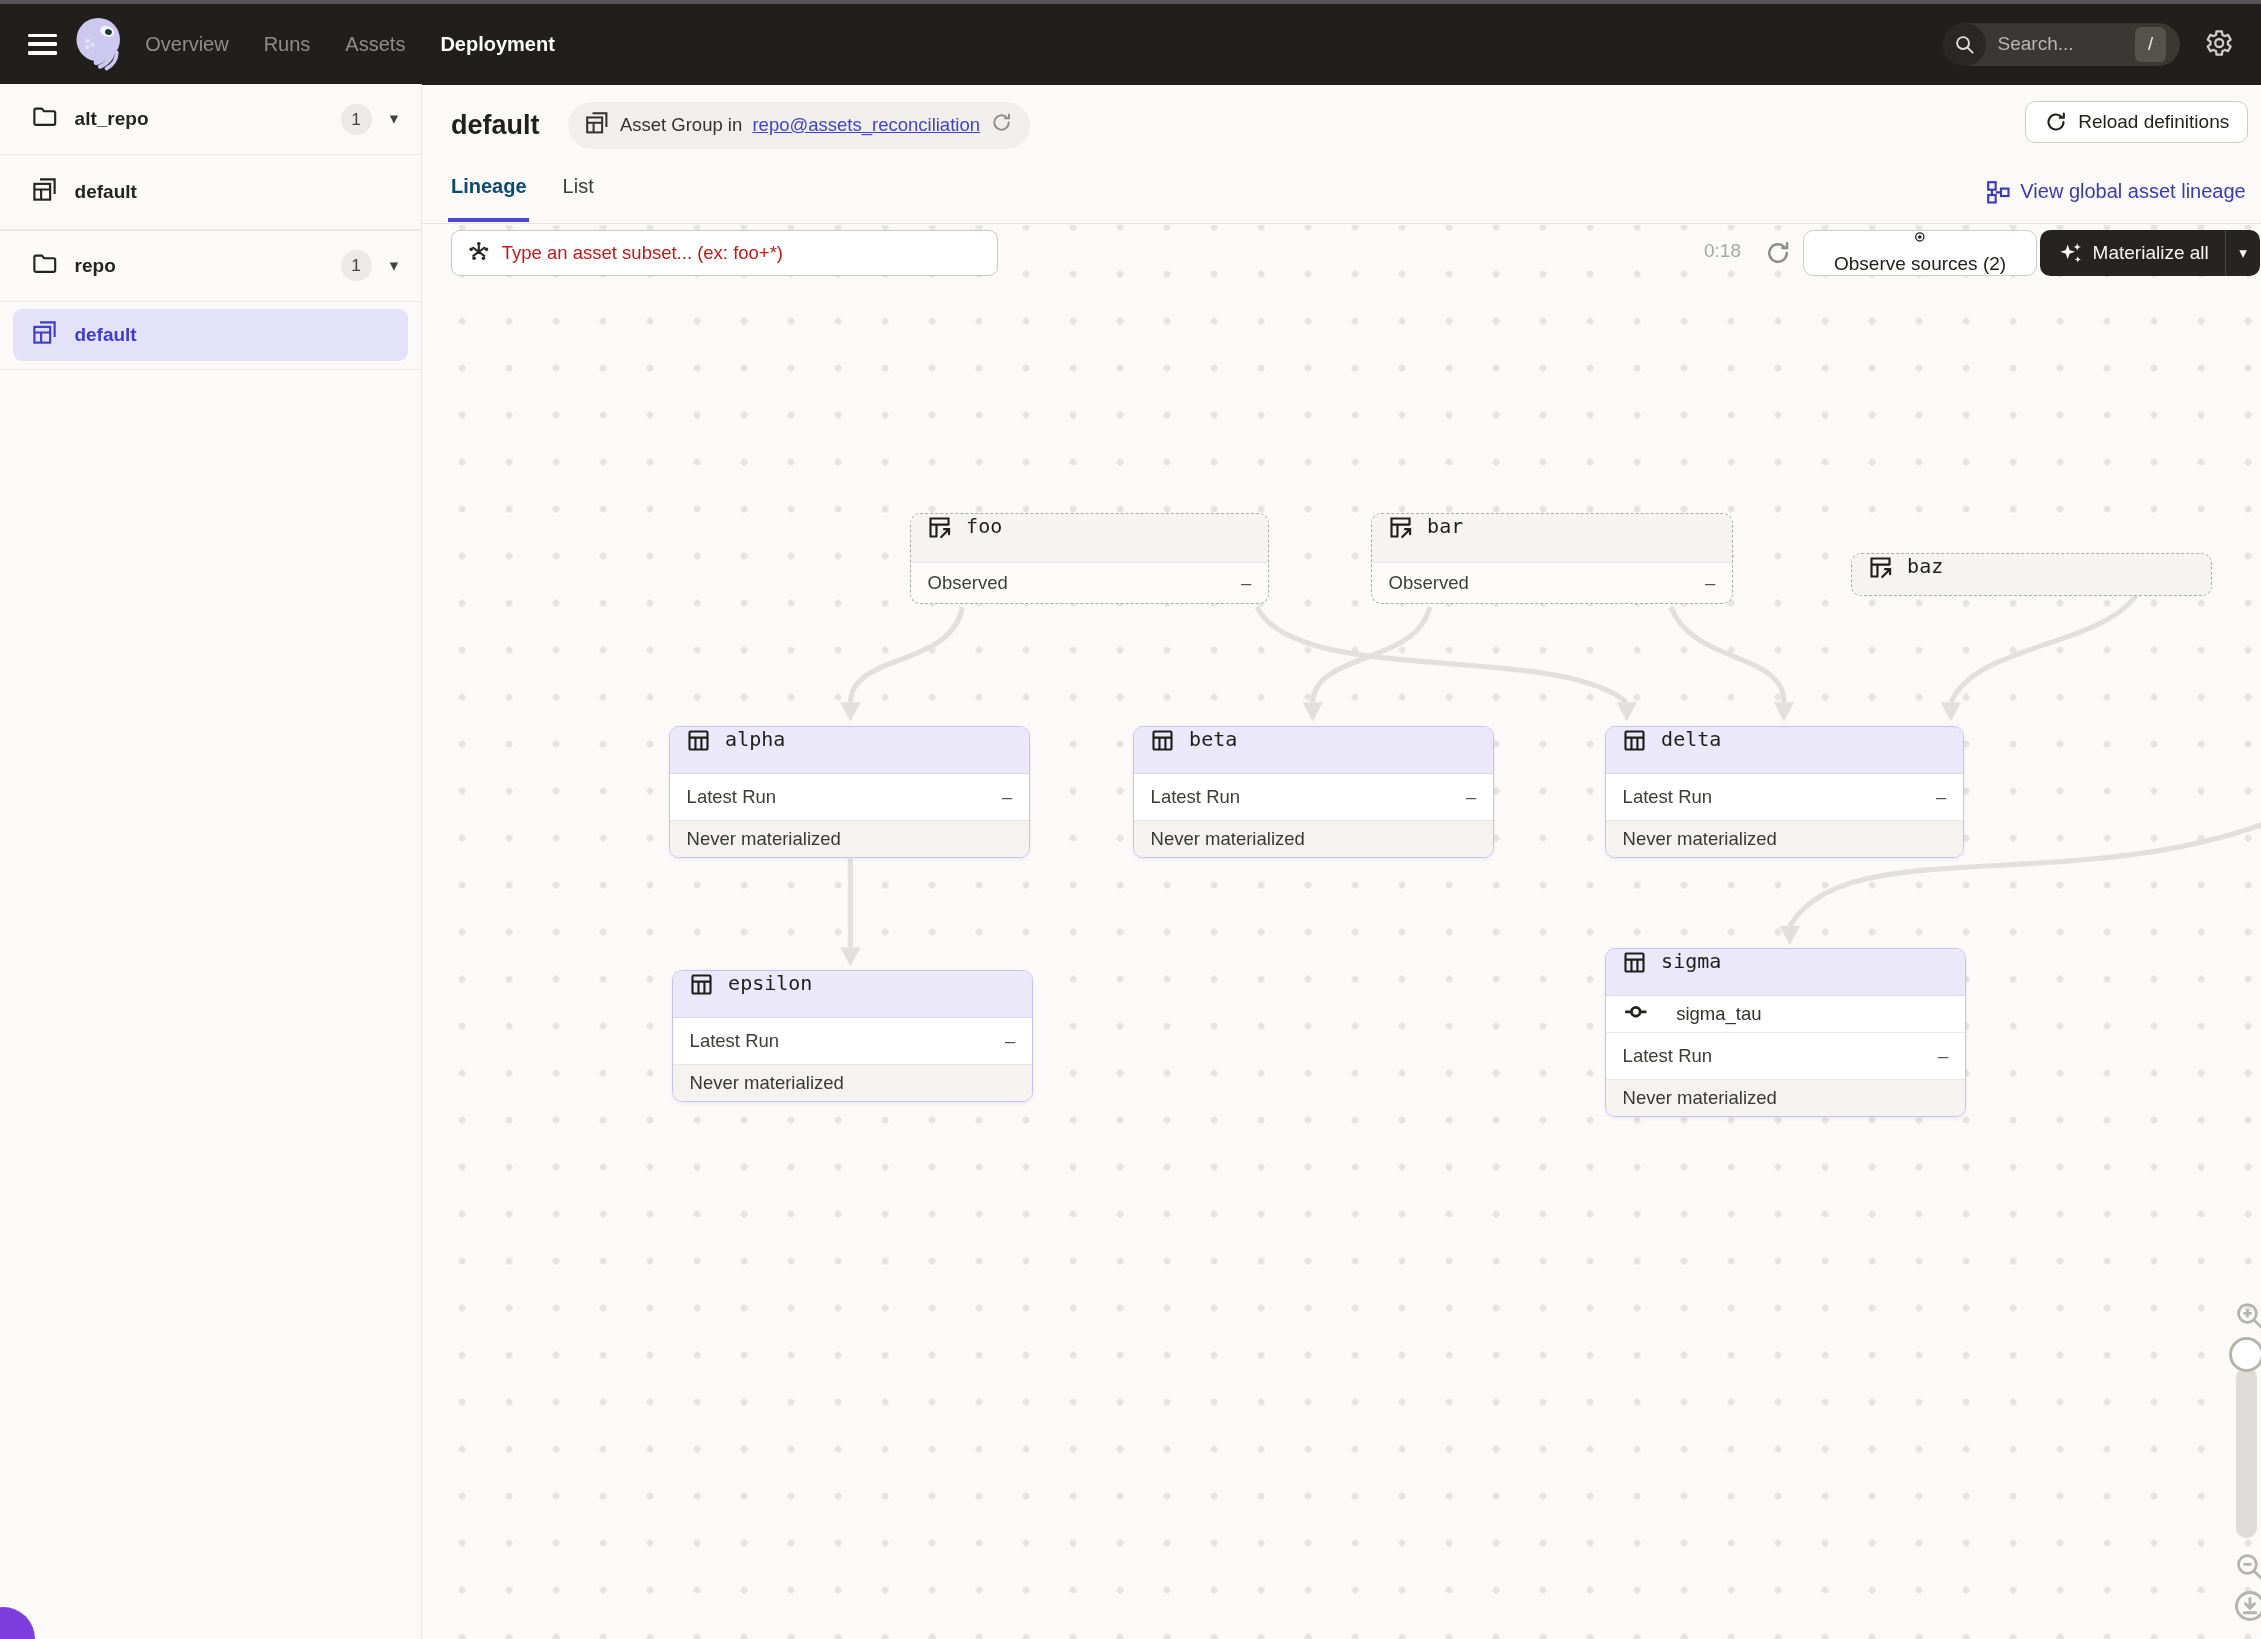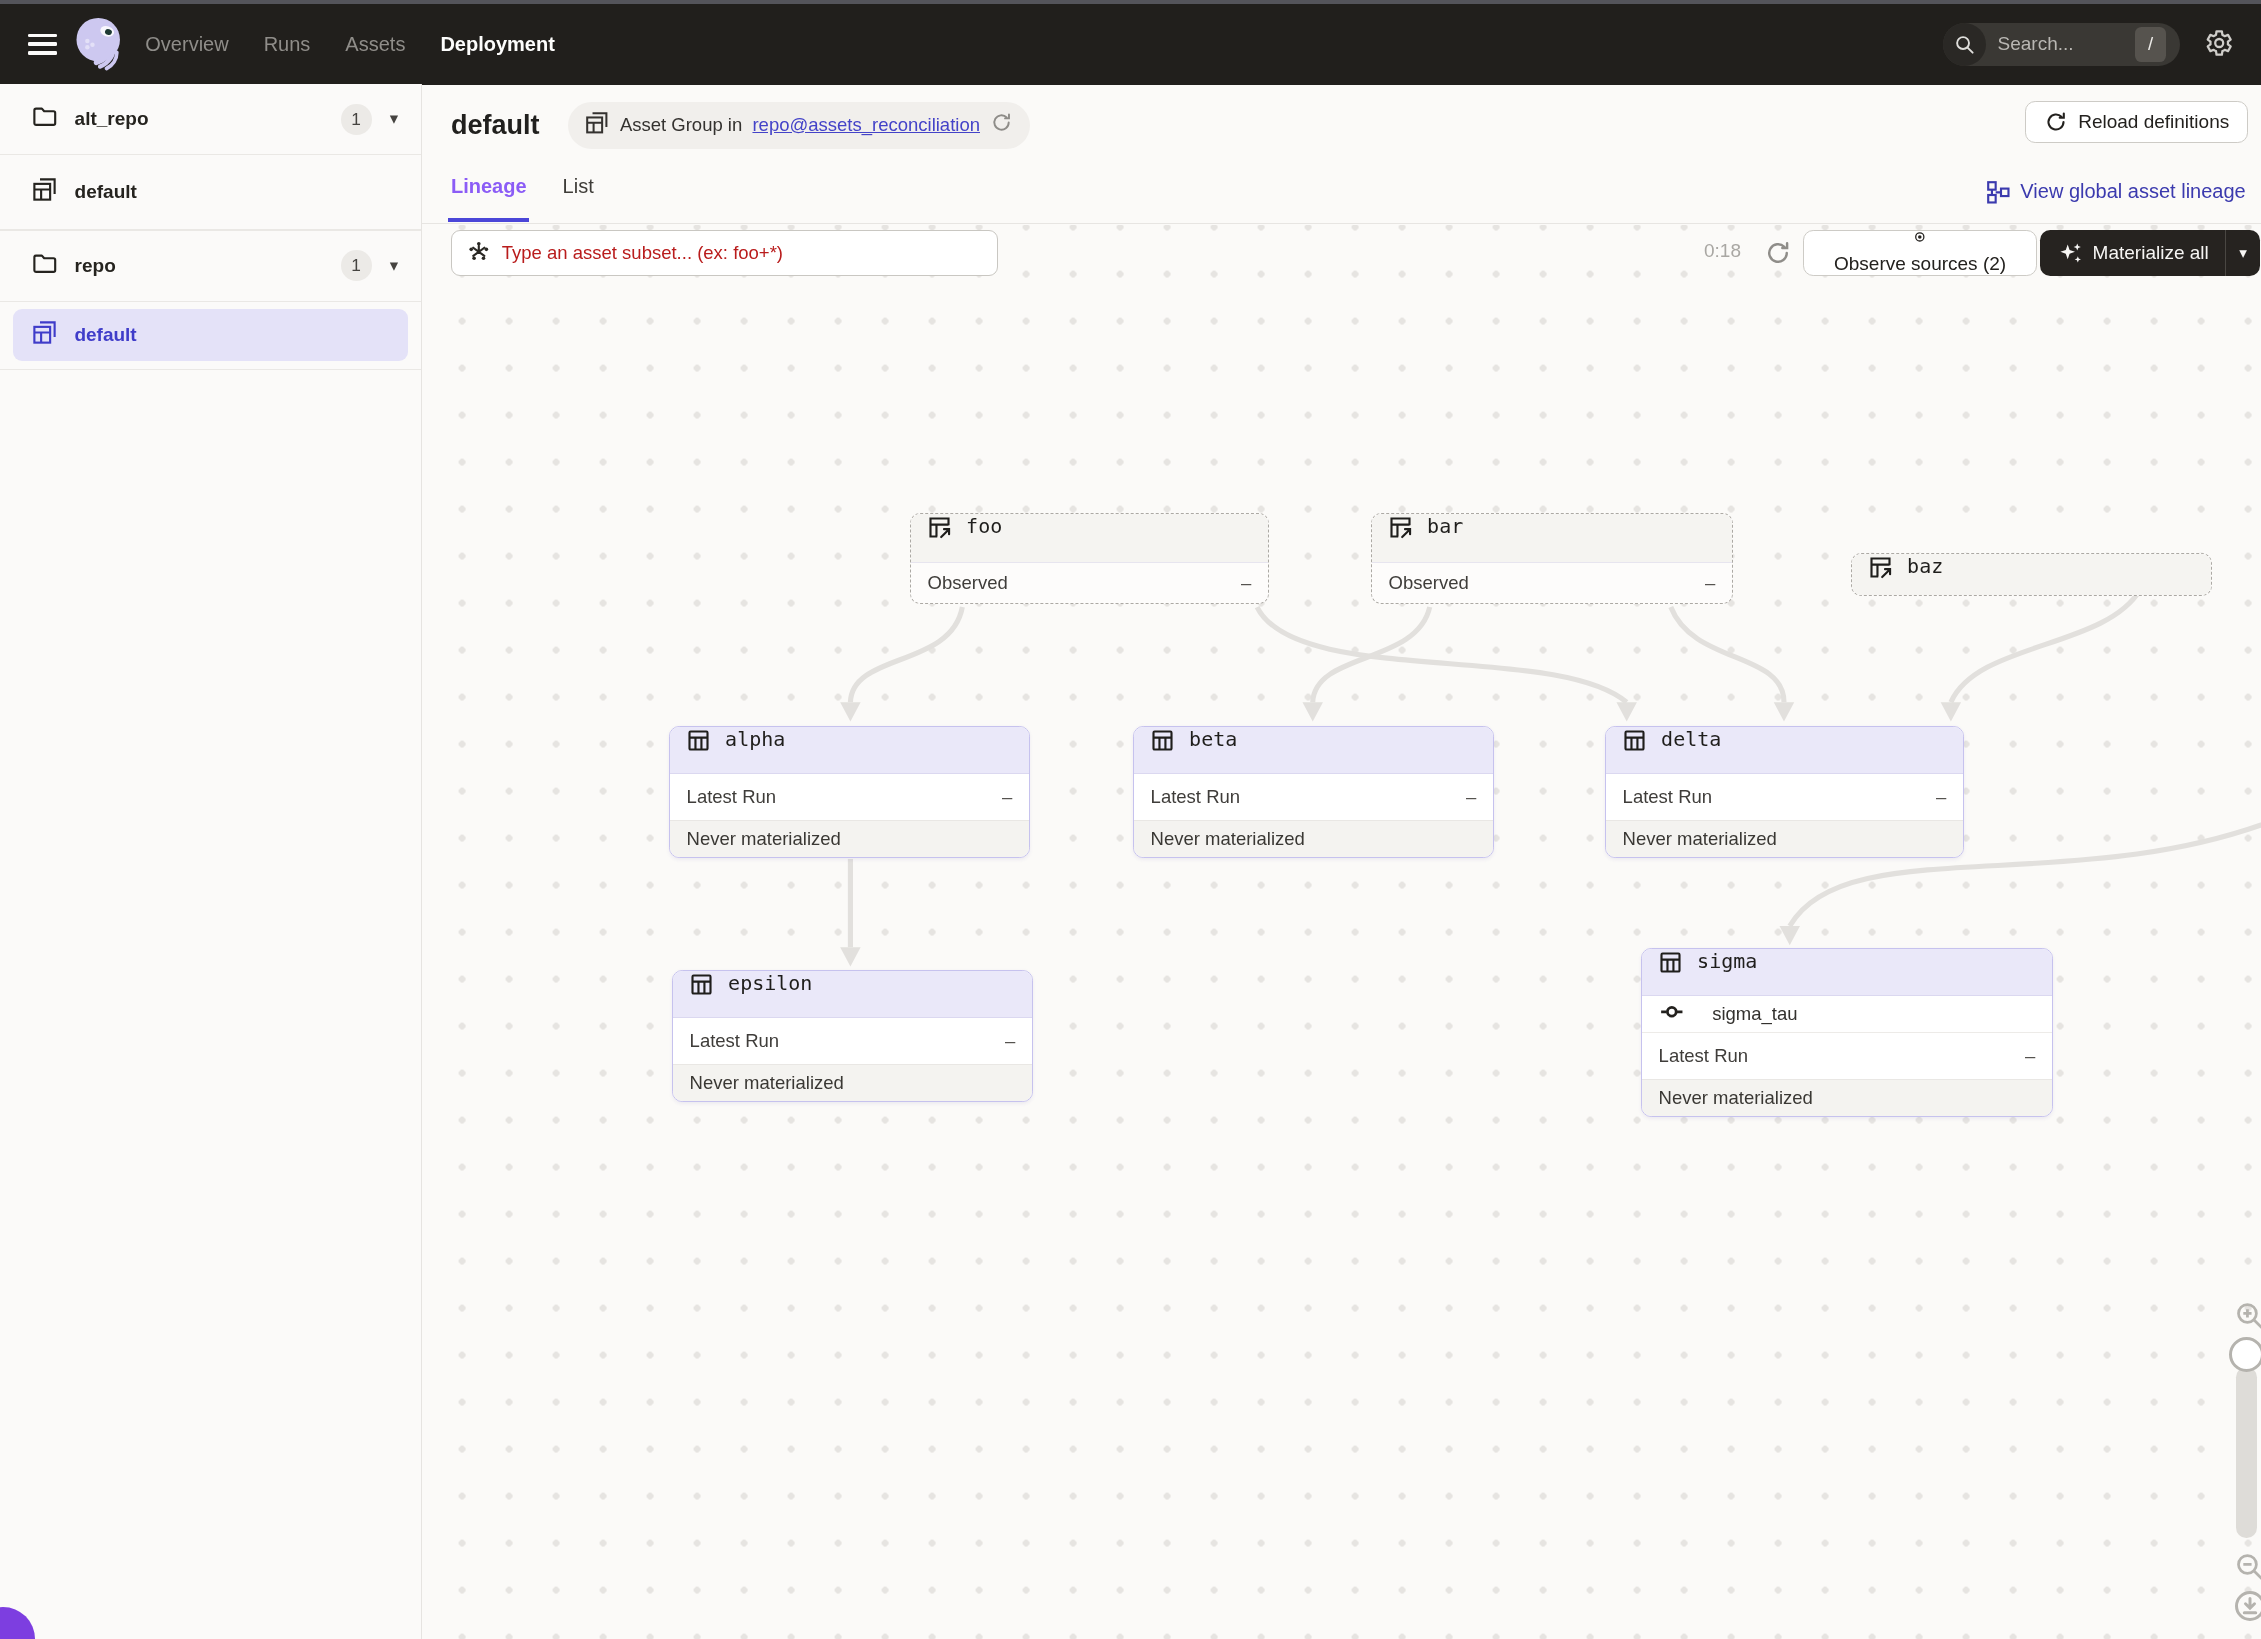--- a/index.html
+++ b/index.html
@@ -52,21 +52,21 @@
   .pagehead { position:relative; height:82px; display:flex; align-items:center; padding-left:29px; }
   .pagehead h1 { font-size:27px; font-weight:bold; color:#21201E; }
   .groupbadge { margin-left:28px; height:47px; background:#F1EFEC; border-radius:24px; display:flex;
                 align-items:center; padding:0 16.6px; font-size:18.5px; color:#34322F; gap:10.2px; }
   .groupbadge a { color:#4443C8; text-decoration:underline; cursor:pointer; }
   .reloadbtn { position:absolute; right:12.8px; top:16.6px; height:42px; border:1.3px solid #CDCBC6; background:#FFFFFF;
                border-radius:10.2px; display:flex; align-items:center; gap:10.2px; padding:0 18px;
                font-size:19px; color:#23211E; cursor:pointer; }
   .tabsrow { position:relative; height:58px; border-bottom:1.3px solid #E7E5E2; display:flex; align-items:flex-start; padding-left:29px; }
   .tab { font-size:20px; margin-right:36px; padding-top:9px; height:56px; position:relative; cursor:pointer; color:#3E3C38; }
-  .tab.active { color:#8b5cf6; font-weight:bold; }
+  .tab.active { color:#0c4a6e; font-weight:bold; }
   .tab.active::after { content:""; position:absolute; left:-2.6px; right:-2.6px; bottom:0; height:3.8px; background:#4B46D8; }
   .globallink { position:absolute; right:15.3px; top:12.8px; display:flex; align-items:center; gap:10.2px;
                 color:#3B3AAE; font-size:20px; cursor:pointer; }
 
   
   .canvas { position:absolute; left:0; top:141px; width:1839px; height:1415px; overflow:hidden;
             background-image:radial-gradient(#E6E4E1 3.2px, rgba(0,0,0,0) 3.5px);
             background-size:47px 47px; background-position:16.6px 25.6px; }
   .edges { position:absolute; left:0; top:0; }
 
@@ -364,21 +364,21 @@
               <span>epsilon</span>
             </div>
             <div class="nrow">
               <span>Latest Run</span>
               <span class="dash">–</span>
             </div>
             <div class="nrow never">
               <span>Never materialized</span>
             </div>
           </div>
-          <div class="node asset" style="left: 1183px; top: 723px; width: 412px; margin-left: 36px;">
+          <div class="node asset" style="left: 1183px; top: 723px; width: 361px;">
             <div class="nhead">
               <span><svg width="27" height="27" viewBox="0 0 24 24" fill="none" stroke="#1F1E1C" stroke-width="1.9">
                   <rect x="4" y="4" width="16" height="16" rx="1"></rect>
                   <path d="M4 9.5h16M9.3 9.5V20M14.6 9.5V20"></path>
                 </svg></span>
               <span>sigma</span>
             </div>
             <div class="nrow check">
               <span><svg width="25.6" height="25.6" viewBox="0 0 24 24" fill="none" stroke="#23211E" stroke-width="2.6">
                   <path d="M2 12h5.2M16.8 12H22"></path>

